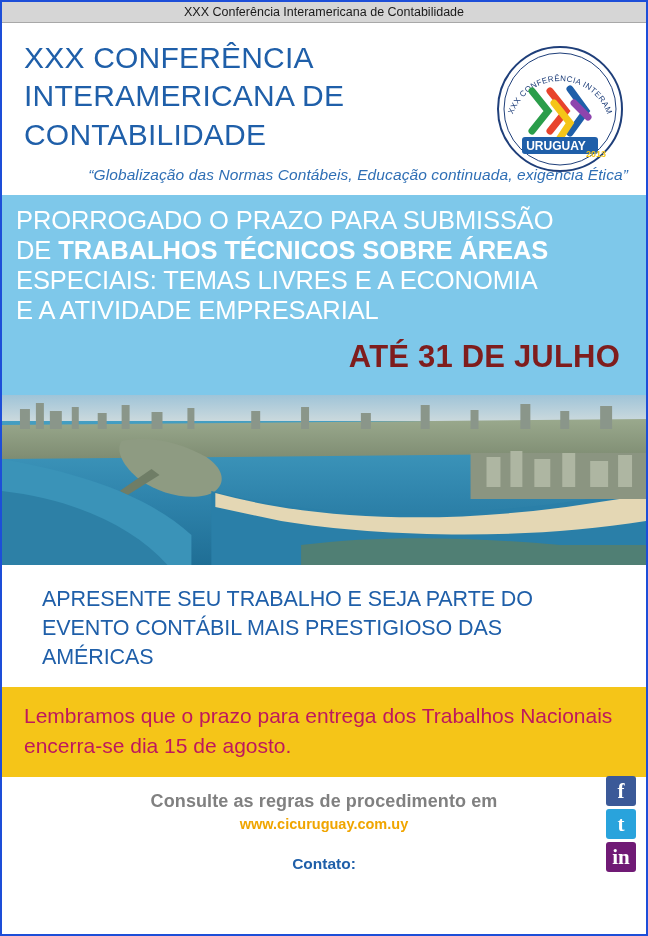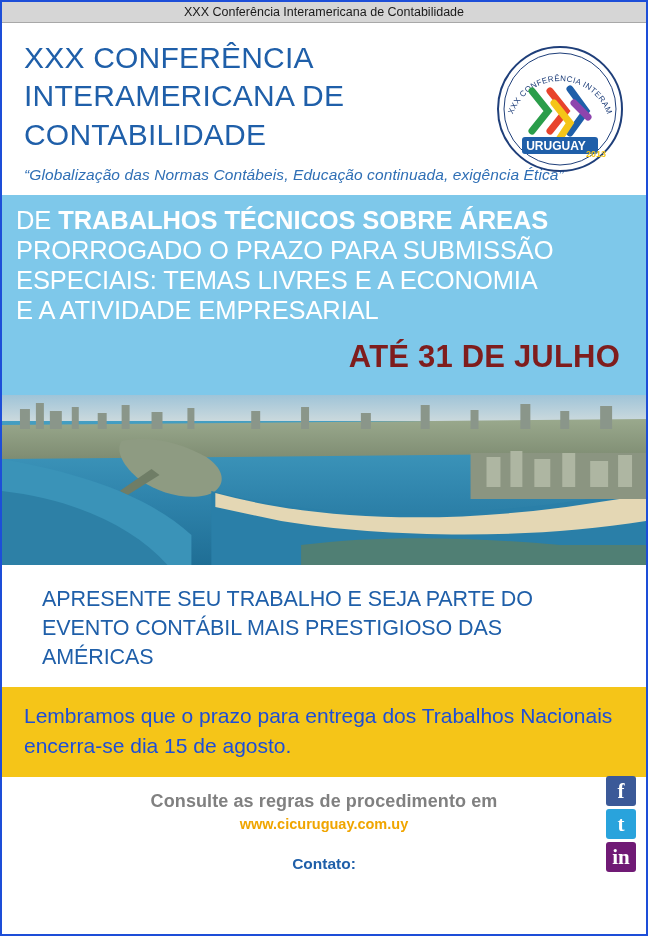--- a/index.html
+++ b/index.html
@@ -50,21 +50,21 @@
     letter-spacing: 0.2px;
     max-width: 460px;
     text-transform: uppercase;
     font-family: "Liberation Sans", sans-serif;
   }
   .subtitle {
     margin-top: 12px;
     color: #2f6fb5;
     font-size: 15.5px;
     font-style: italic;
-    text-align: left;
+    text-align: right;
     letter-spacing: 0.1px;
   }
 
   
   .logo {
     position: absolute;
     right: 22px;
     top: 22px;
     width: 128px;
     height: 128px;
@@ -108,21 +108,21 @@
     text-align: left;
     color: #1f5fa9;
     font-size: 21.5px;
     line-height: 1.33;
     letter-spacing: -0.1px;
   }
 
   
   .note {
     background: #f5c518;
-    color: #1d4ed8;
+    color: #be185d;
     padding: 14px 22px 16px 22px;
     font-size: 21px;
     line-height: 1.42;
   }
 
   
   .footer {
     position: relative;
     padding: 14px 10px 10px 10px;
     text-align: center;
@@ -213,24 +213,24 @@
         <g>
           <rect x="26" y="92" width="76" height="17" rx="3" fill="#1f5fa9"></rect>
           <text x="60" y="105" font-size="12" fill="#ffffff" text-anchor="middle" font-family="Liberation Sans, sans-serif" font-weight="bold">URUGUAY</text>
           <text x="100" y="112" font-size="9" fill="#f5c518" text-anchor="middle" font-family="Liberation Sans, sans-serif" font-weight="bold">2013</text>
         </g>
       </svg>
     </div>
   </div>
 
   <div class="announce">
+    <div class="announce-line">PRORROGADO O PRAZO PARA SUBMISSÃO</div>
     <div class="announce-line">
       <span>DE </span><span class="bold">TRABALHOS TÉCNICOS SOBRE ÁREAS</span>
     </div>
-    <div class="announce-line">PRORROGADO O PRAZO PARA SUBMISSÃO</div>
     <div class="announce-line bold">ESPECIAIS: TEMAS LIVRES E A ECONOMIA</div>
     <div class="announce-line bold">E A ATIVIDADE EMPRESARIAL</div>
     <div class="deadline">ATÉ 31 DE JULHO</div>
   </div>
 
   <div class="photo">
     <svg viewBox="0 0 646 170" preserveAspectRatio="none" aria-hidden="true">
       <defs>
         <linearGradient id="sea" x1="0" y1="0" x2="0" y2="1">
           <stop offset="0%" stop-color="#4ba7c9"></stop>

